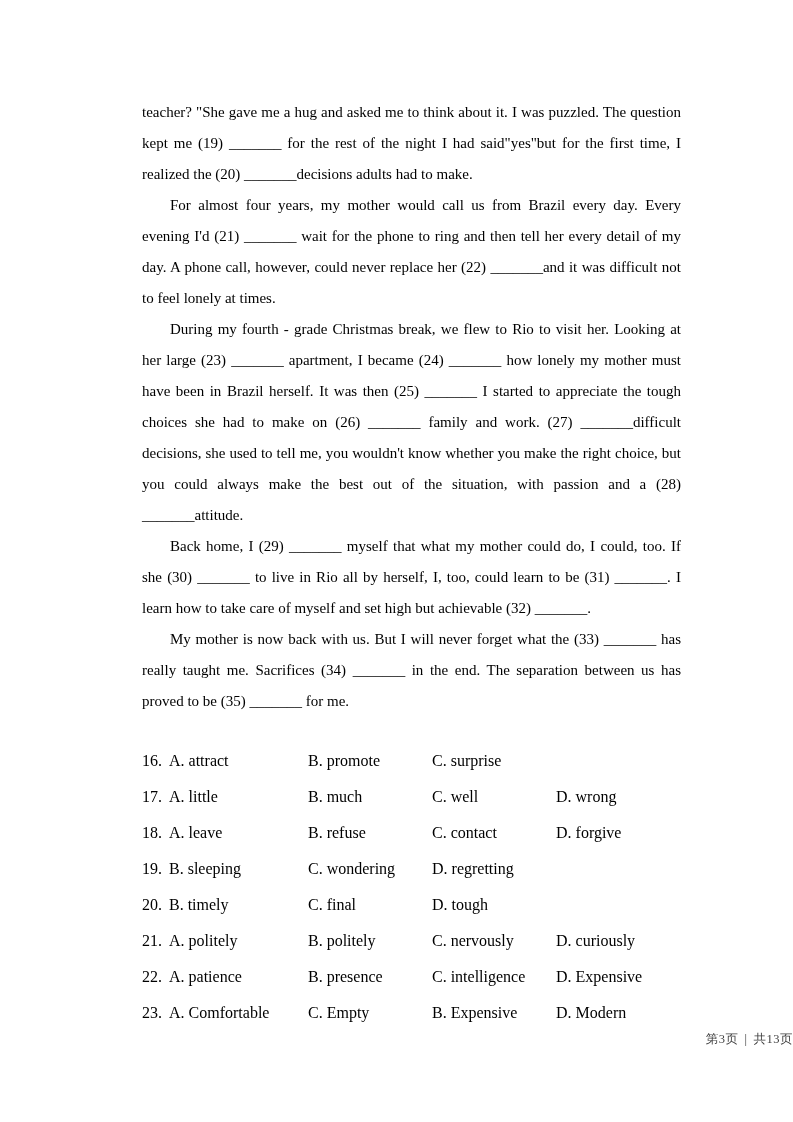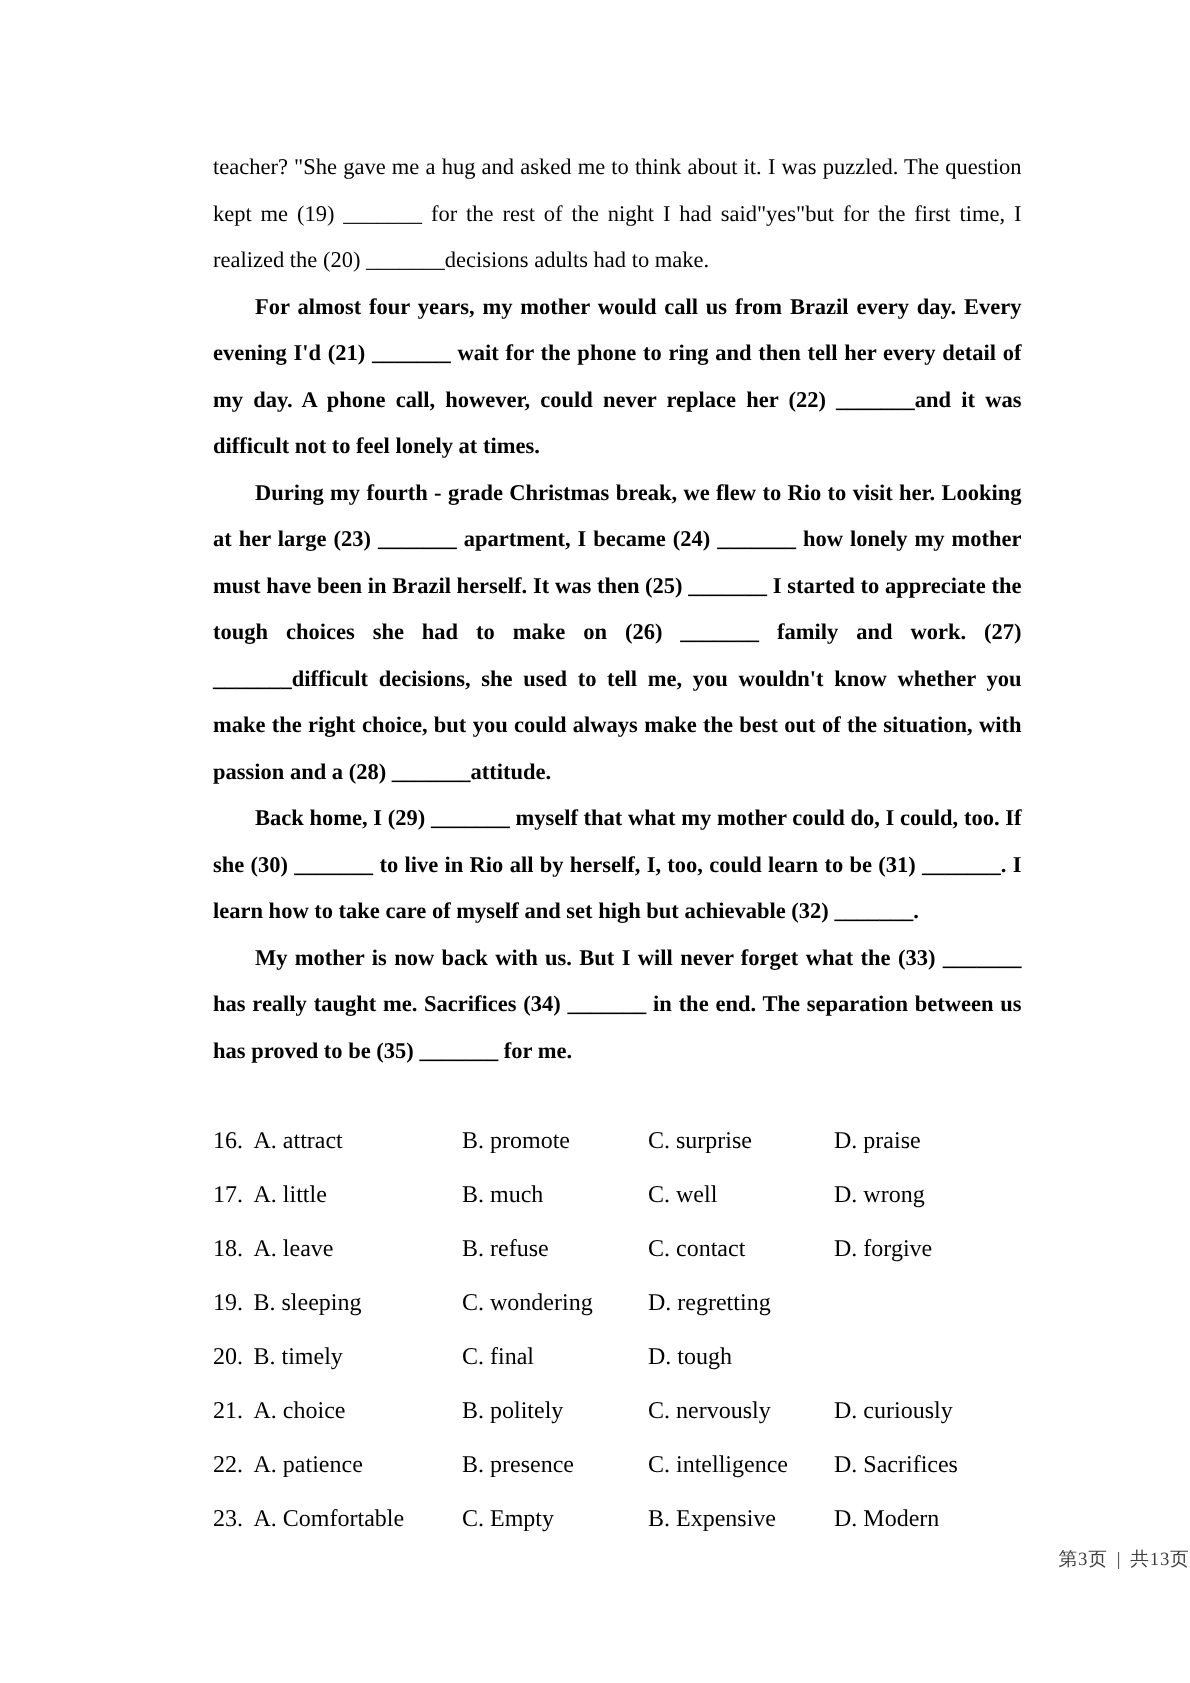--- a/index.html
+++ b/index.html
@@ -22,21 +22,21 @@
     left: 142px;
     top: 97px;
     width: 539px;
   }
   .paragraphs {
     font-size: 15px;
     line-height: 31px;
     text-align: justify;
   }
   .para { margin: 0; }
-  .para.indent { text-indent: 28px; font-weight: bold; }
+  .para.indent { text-indent: 28px; }
   .questions {
     margin-top: 26px;
     font-size: 16px;
   }
   .q-row {
     display: grid;
     grid-template-columns: 27px 139px 124px 124px auto;
     line-height: 36px;
     white-space: nowrap;
   }
@@ -65,21 +65,20 @@
         <div class="para indent">During my fourth - grade Christmas break, we flew to Rio to visit her. Looking at her large (23) _______ apartment, I became (24) _______ how lonely my mother must have been in Brazil herself. It was then (25) _______ I started to appreciate the tough choices she had to make on (26) _______ family and work. (27) _______difficult decisions, she used to tell me, you wouldn't know whether you make the right choice, but you could always make the best out of the situation, with passion and a (28) _______attitude.</div>
         <div class="para indent">Back home, I (29) _______ myself that what my mother could do, I could, too. If she (30) _______ to live in Rio all by herself, I, too, could learn to be (31) _______. I learn how to take care of myself and set high but achievable (32) _______.</div>
         <div class="para indent">My mother is now back with us. But I will never forget what the (33) _______ has really taught me. Sacrifices (34) _______ in the end. The separation between us has proved to be (35) _______ for me.</div>
       </div>
     <div class="questions">
         <div class="q-row">
           <span class="q-num">16.</span>
           <span class="q-opt">A. attract</span>
           <span class="q-opt">B. promote</span>
           <span class="q-opt">C. surprise</span>
-          <span class="q-opt">D. praise</span>
         </div>
         <div class="q-row">
           <span class="q-num">17.</span>
           <span class="q-opt">A. little</span>
           <span class="q-opt">B. much</span>
           <span class="q-opt">C. well</span>
           <span class="q-opt">D. wrong</span>
         </div>
         <div class="q-row">
           <span class="q-num">18.</span>
@@ -95,31 +94,31 @@
           <span class="q-opt">D. regretting</span>
         </div>
         <div class="q-row">
           <span class="q-num">20.</span>
           <span class="q-opt">B. timely</span>
           <span class="q-opt">C. final</span>
           <span class="q-opt">D. tough</span>
         </div>
         <div class="q-row">
           <span class="q-num">21.</span>
-          <span class="q-opt">A. choice</span>
+          <span class="q-opt">A. politely</span>
           <span class="q-opt">B. politely</span>
           <span class="q-opt">C. nervously</span>
           <span class="q-opt">D. curiously</span>
         </div>
         <div class="q-row">
           <span class="q-num">22.</span>
           <span class="q-opt">A. patience</span>
           <span class="q-opt">B. presence</span>
           <span class="q-opt">C. intelligence</span>
-          <span class="q-opt">D. Sacrifices</span>
+          <span class="q-opt">D. Expensive</span>
         </div>
         <div class="q-row">
           <span class="q-num">23.</span>
           <span class="q-opt">A. Comfortable</span>
           <span class="q-opt">C. Empty</span>
           <span class="q-opt">B. Expensive</span>
           <span class="q-opt">D. Modern</span>
         </div>
       </div>
   </div>

